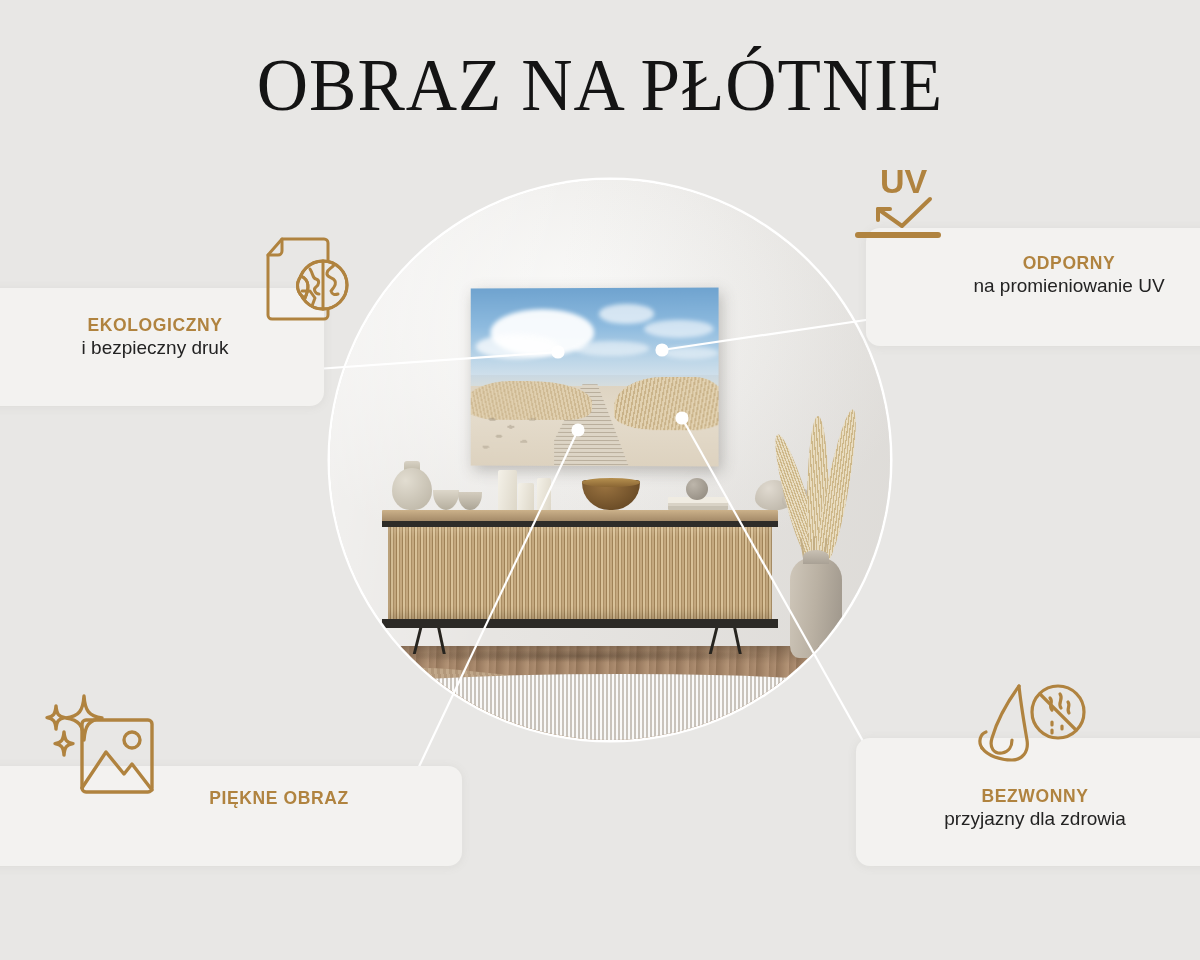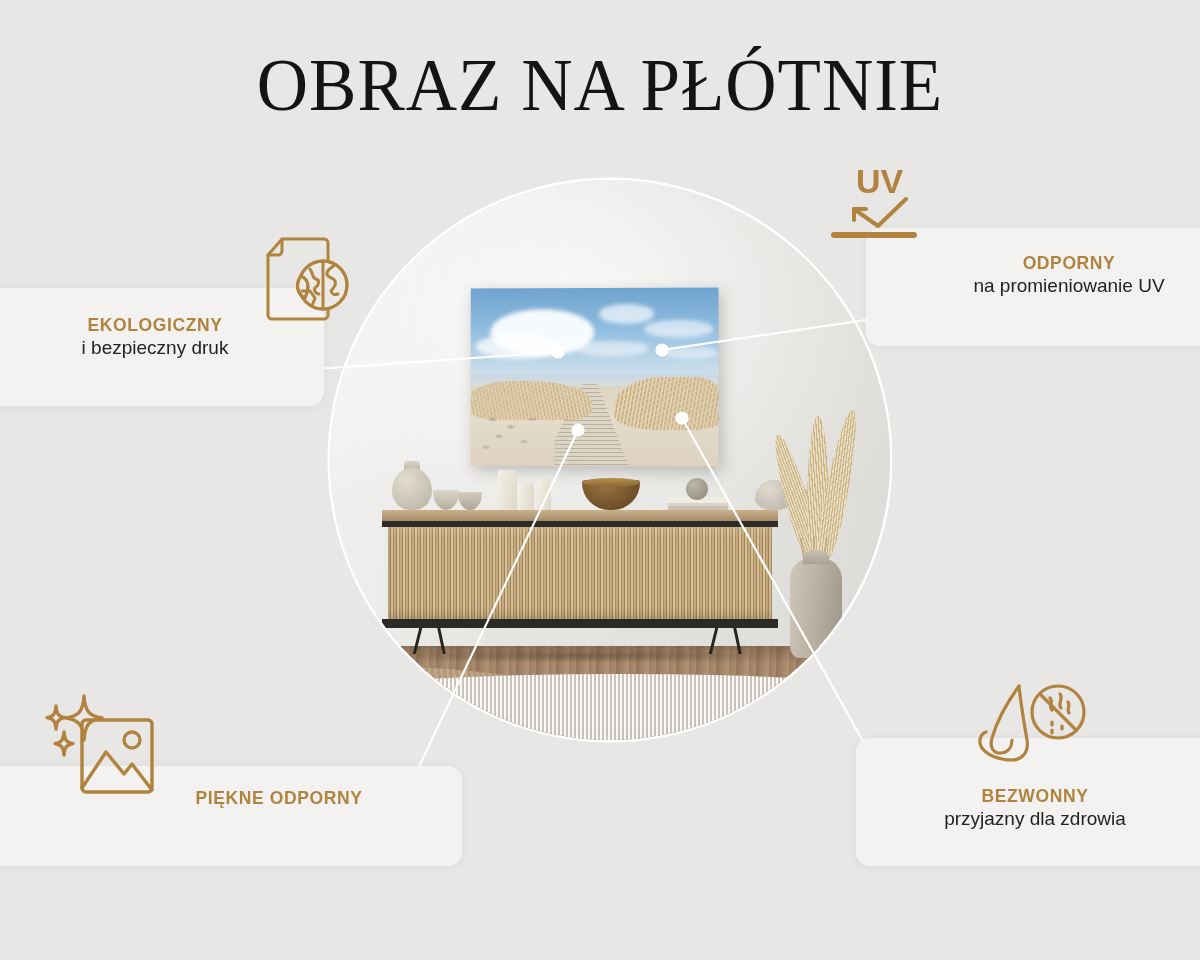--- a/index.html
+++ b/index.html
@@ -276,21 +276,21 @@
   #card-odor      { left:856px; top:738px;  width:358px; height:128px; border-radius:14px 0 0 14px; }
 
   .card-text { position:absolute; left:0; width:100%; }
   #card-eco .card-text    { top:27px; }
   #card-uv .card-text     { top:25px; padding-left:58px; }
   #card-colors .card-text { top:22px; padding-left:110px; }
   #card-odor .card-text   { top:48px; }
 
   
   #icon-eco    { left:254px; top:233px;  width:98px;  height:98px; }
-  #icon-uv     { left:826px; top:163px;  width:106px; height:82px; }
+  #icon-uv     { left:850px; top:163px;  width:106px; height:82px; }
   #icon-colors { left:44px;  top:694px;  width:122px; height:100px; }
   #icon-odor   { left:972px; top:682px;  width:114px; height:92px; }
 
   svg { display:block; overflow:visible; }
 </style>
 </head>
 <body>
 
 <div id="page-title">OBRAZ NA PŁÓTNIE</div>
 
@@ -402,21 +402,21 @@
   <svg viewBox="0 0 106 82" width="106" height="82" fill="none" stroke="#b0833f" stroke-width="4" stroke-linecap="round" stroke-linejoin="round">
     <text x="30" y="30" font-family="Liberation Sans, sans-serif" font-size="34" font-weight="bold" fill="#b0833f" stroke="none">UV</text>
     <path d="M80 36 L52 63 L28 46"></path>
     <path d="M28 46 L40 46 M28 46 L28 57"></path>
     <line x1="8" y1="72" x2="88" y2="72" stroke-width="6"></line>
   </svg>
 </div>
 
 <div class="card" id="card-colors">
   <div class="card-text">
-    <div class="card-title">PIĘKNE ODPORNY</div>
+    <div class="card-title">PIĘKNE OBRAZ</div>
   </div>
 </div>
 <div class="icon-wrap" id="icon-colors">
   <svg viewBox="0 0 122 100" width="122" height="100" fill="none" stroke="#b0833f" stroke-width="3.4" stroke-linecap="round" stroke-linejoin="round">
     <path d="M38 64 V30 a4 4 0 0 1 4 -4 H104 a4 4 0 0 1 4 4 V94 a4 4 0 0 1 -4 4 H42 a4 4 0 0 1 -4 -4 Z"></path>
     <circle cx="88" cy="46" r="8"></circle>
     <path d="M38 94 L62 58 L80 80 L88 70 L108 96"></path>
     <path d="M40 2 C41 17 45 22 58 24 C45 26 41 31 40 46 C39 31 35 26 22 24 C35 22 39 17 40 2 Z"></path>
     <path d="M12 12 C12.6 20 14.6 22.6 21 23.6 C14.6 24.6 12.6 27.2 12 35 C11.4 27.2 9.4 24.6 3 23.6 C9.4 22.6 11.4 20 12 12 Z"></path>
     <path d="M20 38 C20.6 46 22.6 48.6 29 49.6 C22.6 50.6 20.6 53.2 20 61 C19.4 53.2 17.4 50.6 11 49.6 C17.4 48.6 19.4 46 20 38 Z"></path>

